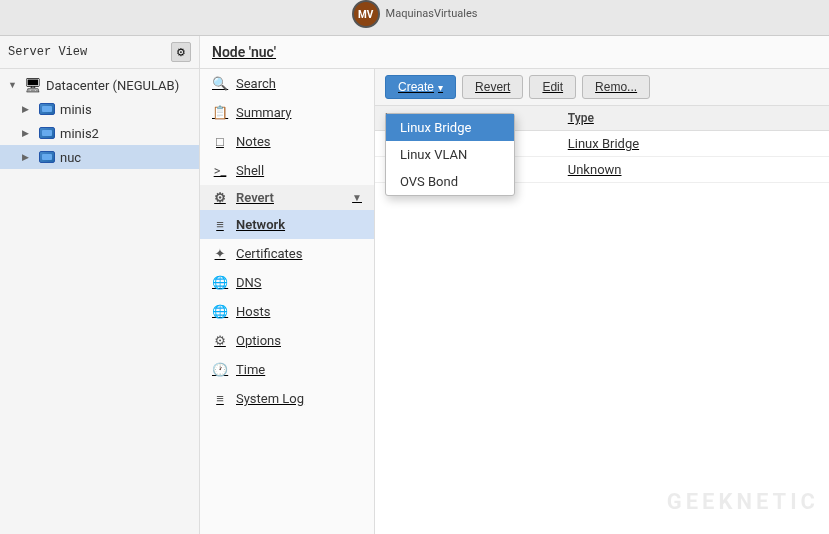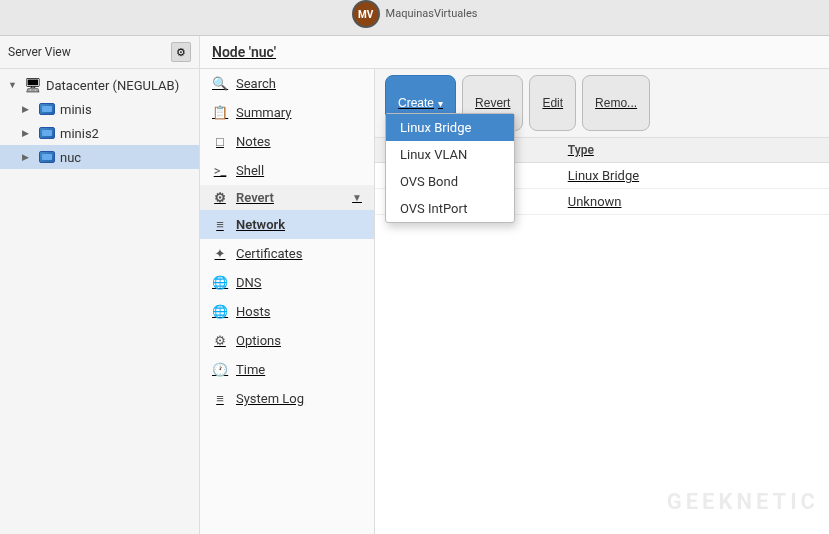--- a/index.html
+++ b/index.html
@@ -82,20 +82,21 @@
     .server-view-header {
       display: flex;
       align-items: center;
       justify-content: space-between;
       padding: 6px 8px;
       border-bottom: 1px solid #ddd;
     }
     .server-view-label {
       font-size: 12px;
       color: #333;
+      font-family: Liberation Mono, monospace;
     }
     .gear-btn {
       width: 20px;
       height: 20px;
       background: #ddd;
       border: 1px solid #bbb;
       border-radius: 2px;
       display: flex;
       align-items: center;
       justify-content: center;
@@ -231,23 +232,23 @@
     
     .toolbar {
       display: flex;
       align-items: center;
       padding: 6px 10px;
       border-bottom: 1px solid #ddd;
       gap: 6px;
       background: #f5f5f5;
     }
     .btn {
-      padding: 20px 12px;
+      padding: 4px 12px;
       border: 1px solid #bbb;
-      border-radius: 8px;
+      border-radius: 3px;
       background: #e8e8e8;
       cursor: pointer;
       font-size: 12px;
       color: #333;
     }
     .btn-primary {
       background: #4488cc;
       color: white;
       border-color: #3377bb;
       display: flex;
@@ -443,21 +444,20 @@
             <span class="btn-dropdown-arrow">▾</span>
           </button>
           <button class="btn">Revert</button>
           <button class="btn">Edit</button>
           <button class="btn">Remo...</button>
 
           <div class="dropdown-menu">
             <div class="dropdown-item active">Linux Bridge</div>
             <div class="dropdown-item">Linux VLAN</div>
             <div class="dropdown-item">OVS Bond</div>
-            <div class="dropdown-item">OVS IntPort</div>
           </div>
         </div>
 
         <div class="data-table">
           <table>
             <thead>
               <tr>
                 <th>Name</th>
                 <th>Type</th>
               </tr>

